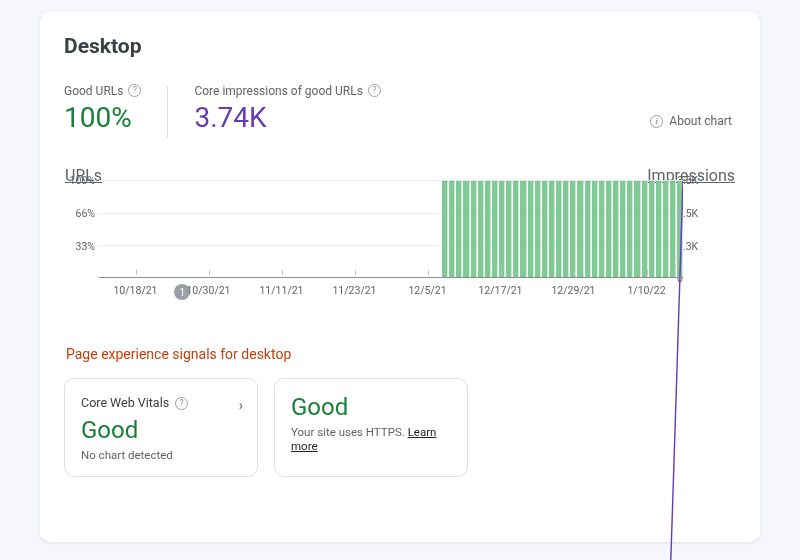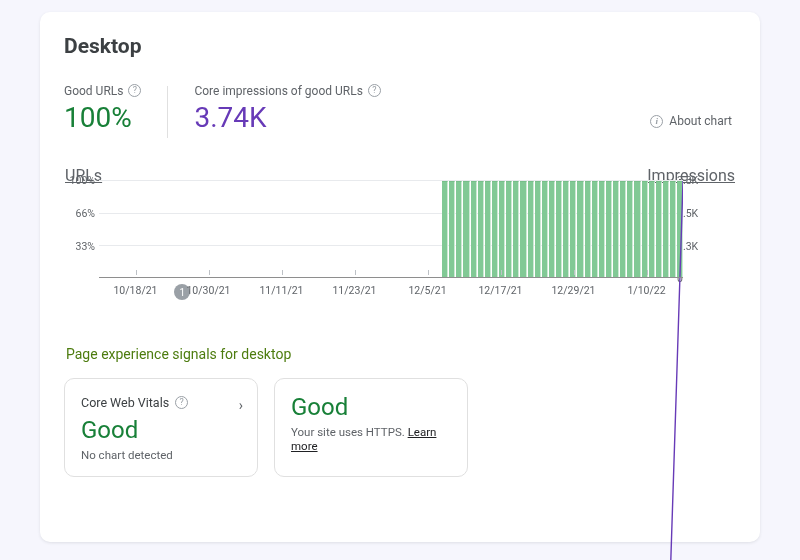--- a/index.html
+++ b/index.html
@@ -159,39 +159,39 @@
     border-radius: 50%;
     background: #9aa0a6;
     color: #fff;
     font-size: 10px;
     display: flex; align-items: center; justify-content: center;
     transform: translate(-50%, 0);
   }
 
   .section-head {
     font-size: 14px;
-    color: #4d7c0f;
+    color: #c2410c;
     font-weight: 400;
     margin: 24px 0 16px 2px;
   }
   .signals-row {
     display: flex;
     gap: 16px;
   }
   .signal-card {
     width: 194px;
     border: 1px solid #e0e0e0;
     border-radius: 10px;
     padding: 16px 16px 14px 16px;
     position: relative;
     cursor: default;
   }
   .signal-card.clickable { cursor: pointer; }
   .signal-title-row {
-    display: flex; align-items: center; gap: 6px;
+    display: flex; align-items: flex-end; gap: 6px;
     font-size: 12.5px;
     color: #3c4043;
     margin-bottom: 8px;
   }
   .signal-status {
     font-size: 24px;
     color: #188038;
     margin-bottom: 6px;
     line-height: 1;
   }

